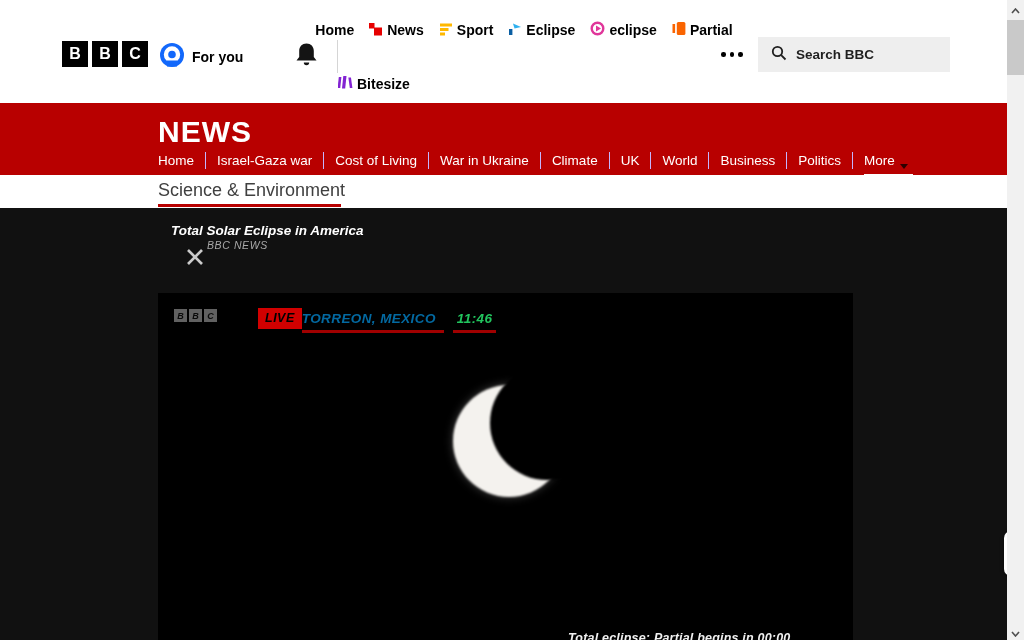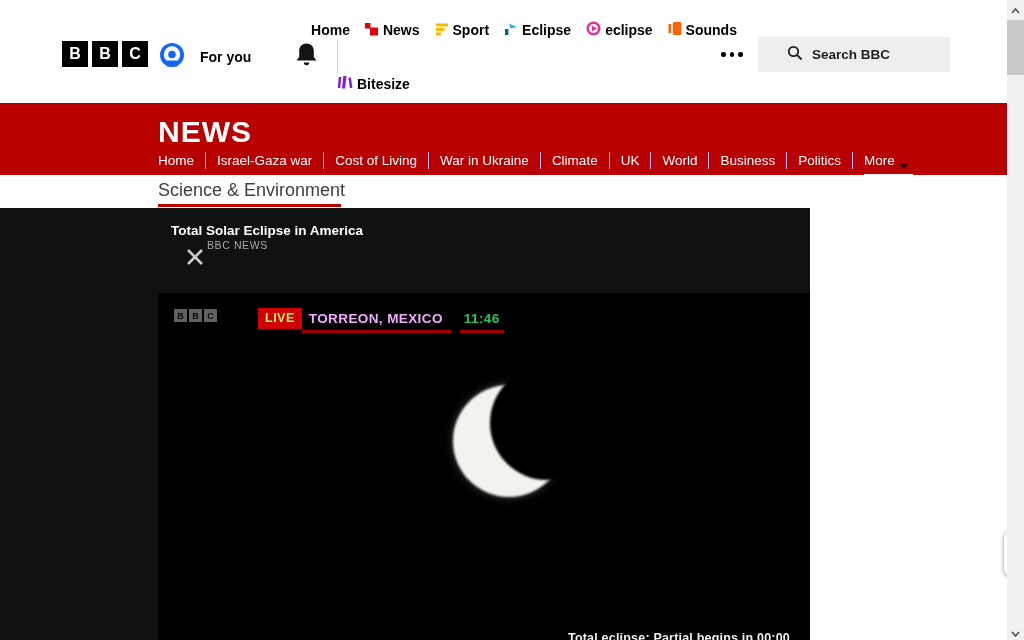--- a/index.html
+++ b/index.html
@@ -6,37 +6,37 @@
   html,body { width:1024px; height:640px; overflow:hidden; background:#fff;
     font-family:"Liberation Sans", sans-serif; }
   .abs { position:absolute; }
   #stage { position:relative; width:1024px; height:640px; overflow:hidden; background:#fff; }
 
   
   #top-header { left:0; top:0; width:1007px; height:103px; background:#fff; }
   .bbc-logo { left:62px; top:41px; display:flex; gap:4px; }
   .bbc-logo .sq { width:26px; height:26px; background:#000; color:#fff; font-weight:bold;
     font-size:16px; display:flex; align-items:center; justify-content:center; }
-  .foryou { left:160px; top:43px; display:flex; align-items:center; gap:16px; cursor:pointer; }
+  .foryou { left:160px; top:43px; display:flex; align-items:center; gap:8px; cursor:pointer; }
   .foryou .lbl { font-size:14px; font-weight:bold; color:#000; }
   .bell-btn { left:294px; top:41px; cursor:pointer; }
   .hdr-divider { left:337px; top:40px; width:1px; height:33px; background:#d5d5d5; }
 
   .nav-center { left:338px; top:0; width:372px; height:103px; }
   .nav-row1 { position:absolute; left:0; top:21px; width:372px; display:flex;
     justify-content:center; gap:15px; }
   .nav-row2 { position:absolute; left:0; top:75px; width:372px; display:flex; justify-content:flex-start; }
   .nav-item { display:flex; align-items:center; gap:4px; font-size:14px; font-weight:bold;
     color:#000; cursor:pointer; white-space:nowrap; }
 
   .dots-btn { left:717px; top:48px; display:flex; gap:4px; cursor:pointer; padding:4px; }
   .dots-btn i { width:4.5px; height:4.5px; border-radius:50%; background:#000; }
 
   .search-box { left:758px; top:37px; width:192px; height:35px; background:#eeeeee;
-    display:flex; align-items:center; gap:9px; padding-left:29px; cursor:pointer; }
+    display:flex; align-items:center; gap:9px; padding-left:13px; cursor:pointer; }
   .search-box .lbl { font-size:13.5px; font-weight:bold; color:#1f1f1f; }
 
   
   #news-banner { left:0; top:103px; width:1007px; height:72px; background:#b80000; }
   .news-title { position:absolute; left:158px; top:12px; color:#fff; font-size:30px;
     font-weight:bold; letter-spacing:1px; }
   .news-nav { position:absolute; left:158px; top:49px; display:flex; }
   .news-nav .itm { color:#fff; font-size:13.5px; padding:0 11px; cursor:pointer;
     border-left:1px solid #c4b5fd; line-height:17px; white-space:nowrap; }
   .news-nav .itm:first-child { border-left:none; padding-left:0; }
@@ -44,35 +44,35 @@
   .more-wrap .caret { width:0; height:0; border-left:4px solid transparent;
     border-right:4px solid transparent; border-top:5px solid #2d0000; margin-top:2px; }
   .more-underline { position:absolute; left:0; bottom:-7px; width:112%; height:2px; background:#fff; }
 
   
   #section-band { left:0; top:175px; width:1007px; height:33px; background:#fff;padding-left:26px; }
   .section-title { position:absolute; left:158px; top:5px; font-size:18px; color:#404040; }
   .section-underline { position:absolute; left:158px; top:29px; width:183px; height:3px; background:#b80000; }
 
   
-  #dark-area { left:0; top:208px; width:810px; height:432px; background:#111; overflow:hidden; }
+  #dark-area { left:0; top:208px; width:1007px; height:432px; background:#111; overflow:hidden;font-style:italic; }
   .vid-title { position:absolute; left:171px; top:15px; color:#fff; font-size:13.5px; font-weight:bold; }
   .vid-channel { position:absolute; left:171px; top:31px; color:#a9a9a9; font-size:10.5px; letter-spacing:.6px;margin-left:36px; }
   .close-btn { position:absolute; left:186px; top:40px; cursor:pointer; }
 
   .player { position:absolute; left:158px; top:85px; width:695px; height:370px; background:#000;
     overflow:hidden; cursor:pointer; }
   .wm { position:absolute; left:16px; top:16px; display:flex; gap:2px; }
   .wm .sq { width:13px; height:13px; background:rgba(255,255,255,.38); color:#0a0a0a;
     font-size:9px; font-weight:bold; display:flex; align-items:center; justify-content:center; }
   .live-row { position:absolute; left:100px; top:15px; display:flex; align-items:flex-start; }
-  .live-badge { background:#d10000; color:#bef264; font-weight:bold; font-size:12.5px;
+  .live-badge { background:#d10000; color:#000000; font-weight:bold; font-size:12.5px;
     padding:3px 7px 4px; letter-spacing:.5px; }
-  .loc { color:#f0abfc; font-weight:bold; font-size:13.5px; letter-spacing:.4px;
-    padding:3px 8px 4px 7px; border-bottom:3px solid #a00000; }
+  .loc { color:#0369a1; font-weight:bold; font-size:13.5px; letter-spacing:.4px;
+    padding:3px 8px 4px 0; border-bottom:3px solid #a00000; }
   .clock { color:#22c55e; font-weight:bold; font-size:13.5px; letter-spacing:.4px;
     margin-left:9px; padding:3px 4px 4px; border-bottom:3px solid #a00000; }
 
   .moon-white { position:absolute; left:295px; top:92px; width:112px; height:112px;
     border-radius:50%; background:#f4f2ee; filter:blur(1px);
     box-shadow:0 0 10px rgba(255,255,255,.25); }
   .moon-black { position:absolute; left:332px; top:73px; width:114px; height:114px;
     border-radius:50%; background:#000; filter:blur(1px); }
 
   .caption { position:absolute; left:410px; top:338px; color:#f0f0f0; font-size:12.5px;
@@ -167,21 +167,21 @@
           </span>
           <span>eclipse</span>
         </span>
         <span class="nav-item">
           <span>
             <svg width="14" height="15" viewBox="0 0 14 15">
               <rect x="0.5" y="3" width="2.6" height="9" fill="#fa6400"></rect>
               <rect x="4.8" y="1" width="8.6" height="13" rx="1.6" fill="#fa6400"></rect>
             </svg>
           </span>
-          <span>Sounds</span>
+          <span>Partial</span>
         </span>
       </div>
       <div class="nav-row2">
         <span class="nav-item">
           <span>
             <svg width="15" height="14" viewBox="0 0 15 14">
               <rect x="1" y="2" width="2.6" height="11" fill="#8223d2" transform="skewX(-6)"></rect>
               <rect x="5.4" y="1" width="3.2" height="12.5" fill="#8223d2" transform="skewX(-6)"></rect>
               <rect x="10" y="2.5" width="2.6" height="10.5" fill="#8223d2" transform="skewX(8)"></rect>
             </svg>

